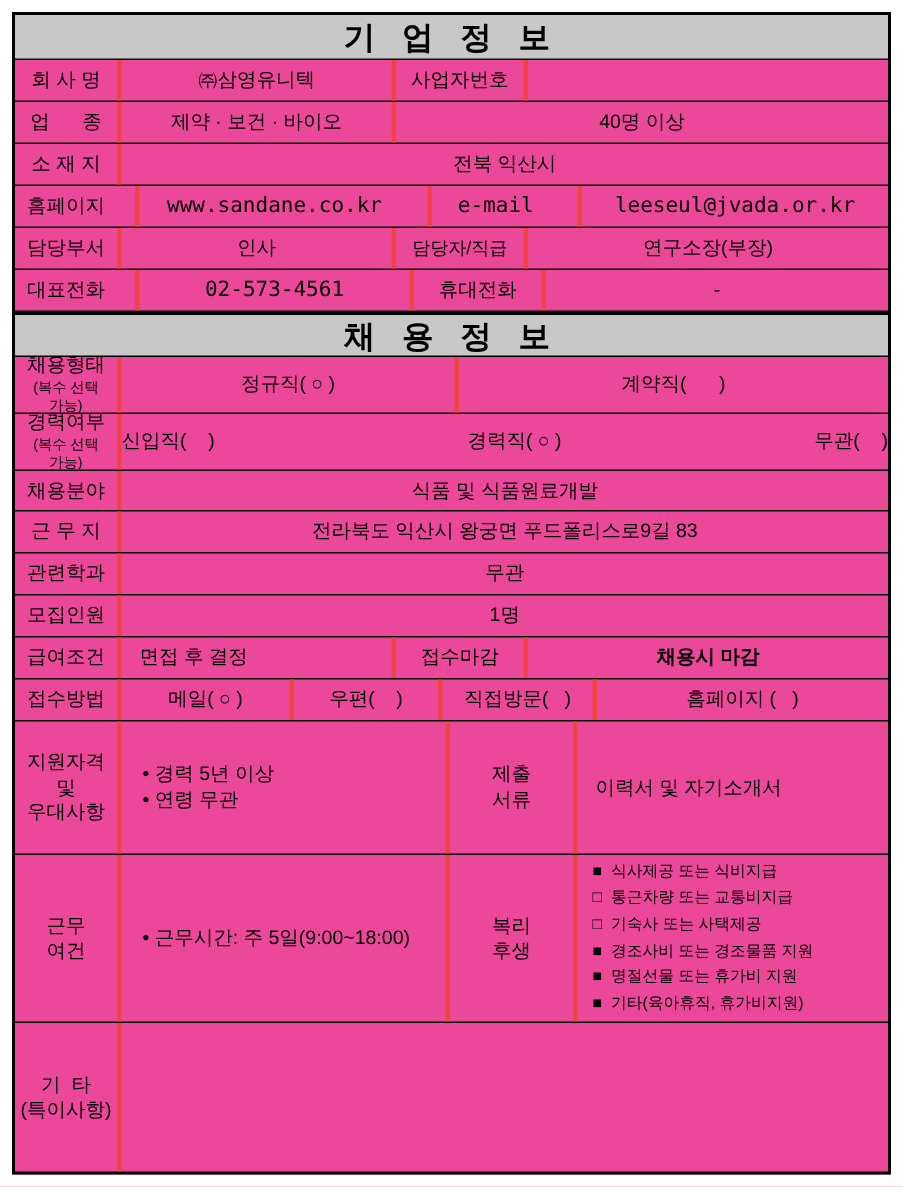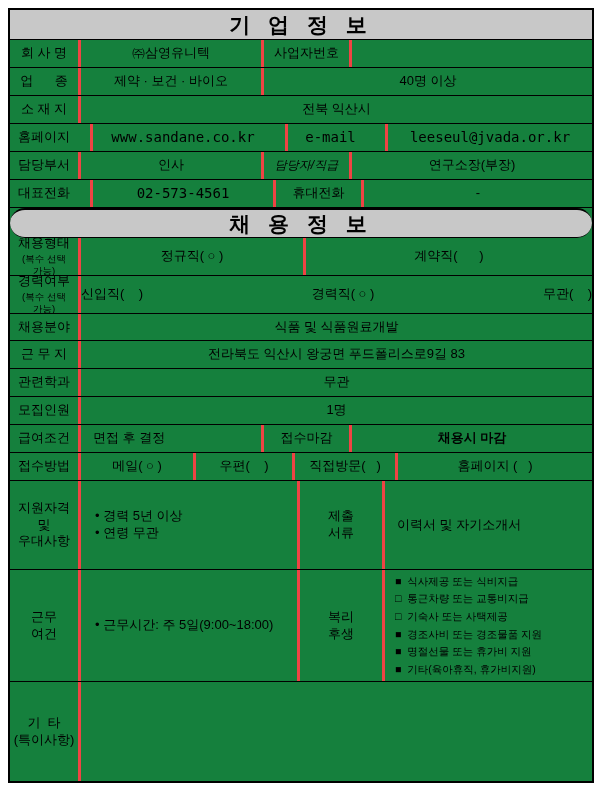--- a/index.html
+++ b/index.html
@@ -9,35 +9,35 @@
     width:602px; height:791px;
     background:#ffffff;
     font-family:"Liberation Sans","DejaVu Sans",sans-serif;
     color:#000;
   }
   .doc {
     position:absolute; left:8px; top:8px;
     width:586px;
     border:2px solid #000;
     box-sizing:border-box;
-    background:#15803d;
+    background:#ec4899;
   }
   .row {
     display:flex;
     box-sizing:border-box;
     border-bottom:1px solid #000;
     width:100%;
   }
   .row:last-child { border-bottom:none; }
   .band {
     background:#c8c8c8;
     align-items:center; justify-content:center;
     font-weight:bold; font-size:21px; letter-spacing:6px;
   }
-  .band2 { border-top:2px solid #000;border-radius:15px; }
+  .band2 { border-top:2px solid #000; }
   .cell {
     box-sizing:border-box;
     border-left:3px solid #ef4444;
     display:flex; align-items:center; justify-content:center;
     font-size:13px; text-align:center;
     white-space:pre-wrap;
     line-height:1.3;
     overflow:hidden;
   }
   .cell:first-child { border-left:none; }
@@ -50,21 +50,21 @@
   .w-ap1{width:115px;flex:none}
   .w-ap2{width:99px;flex:none}
   .w-ap3{width:103px;flex:none}
   .w-wide{width:219px;flex:none}
   .w-sub2{width:85px;flex:none}
   .flex1{flex:1}
   .al { justify-content:flex-start; padding-left:12px; text-align:center; }
   .spread { justify-content:space-between; }
   .mono { font-family:"DejaVu Sans Mono","Liberation Mono",monospace; font-size:14px;margin-left:12px; }
   .bold { font-weight:bold; }
-  .sm { font-size:12px;font-style:italic; }
+  .sm { font-size:12px; }
   .label-stack { display:flex; flex-direction:column; align-items:center; justify-content:center; }
   .note { font-size:9.5px; margin-top:1px; }
   .bullets {
     flex-direction:column; align-items:flex-start; justify-content:center;
     padding-left:14px; text-align:left;
   }
   .wf {
     flex-direction:column; align-items:flex-start; justify-content:center;
     gap:4px; padding-left:10px; text-align:left; font-size:10.5px;
   }

